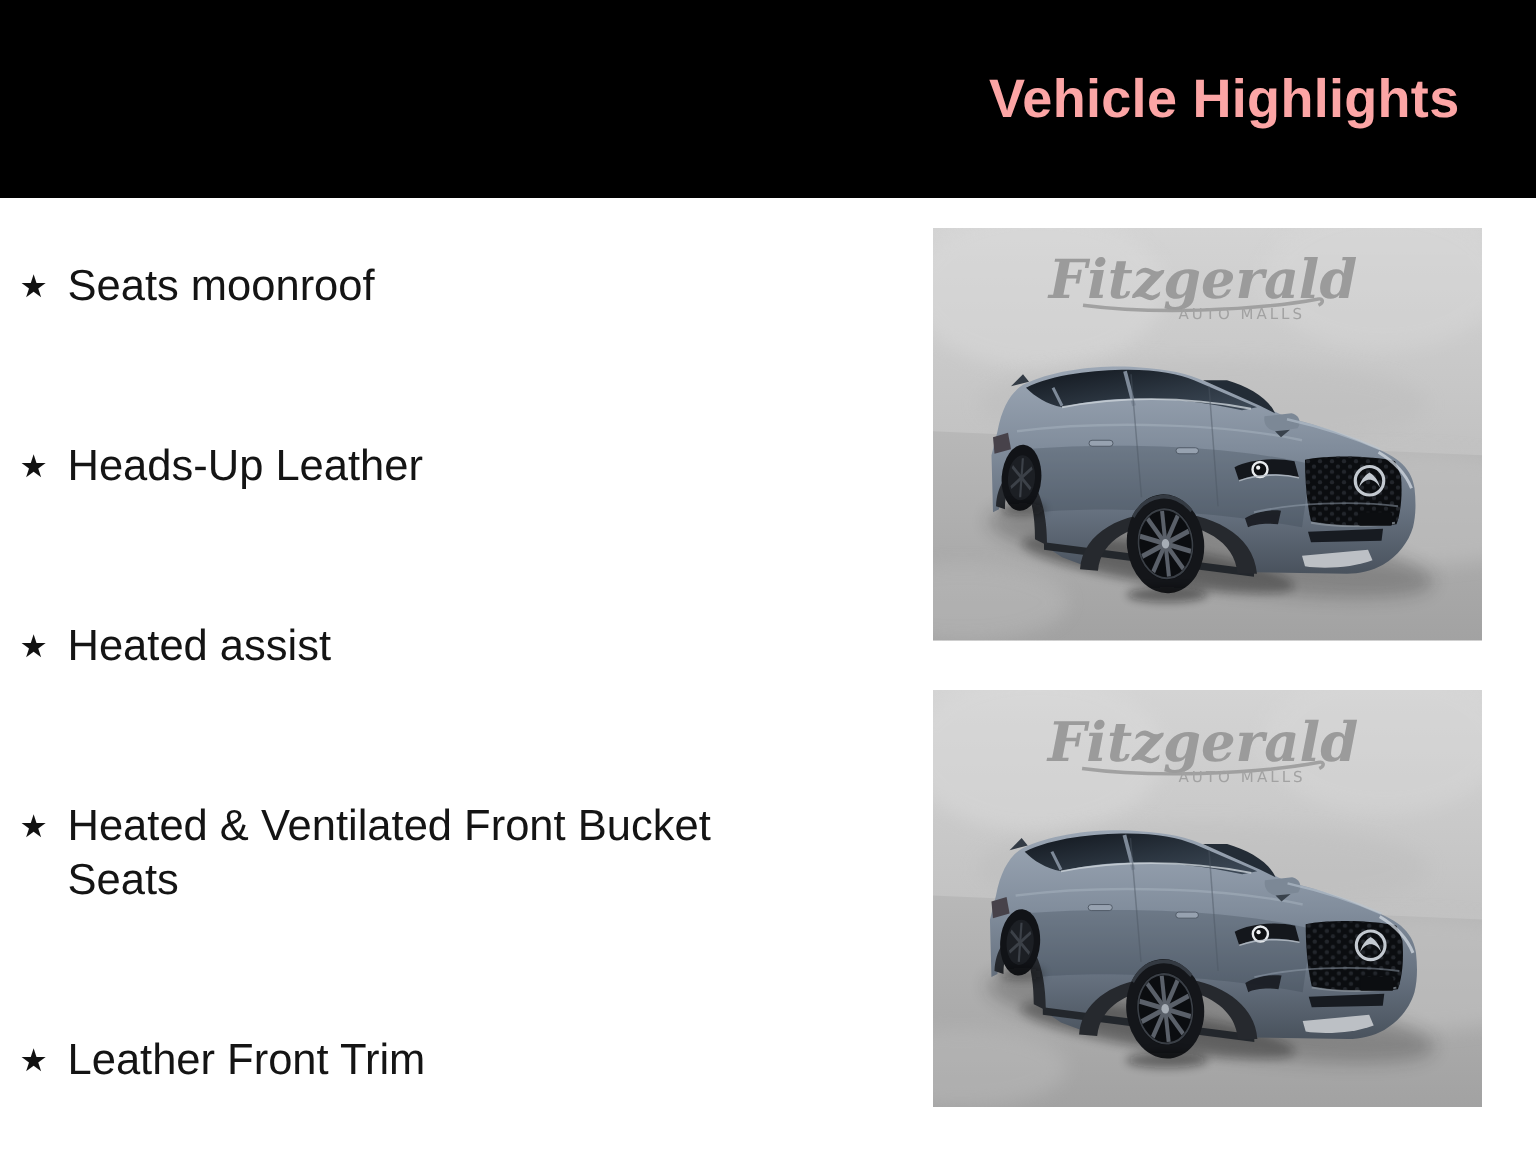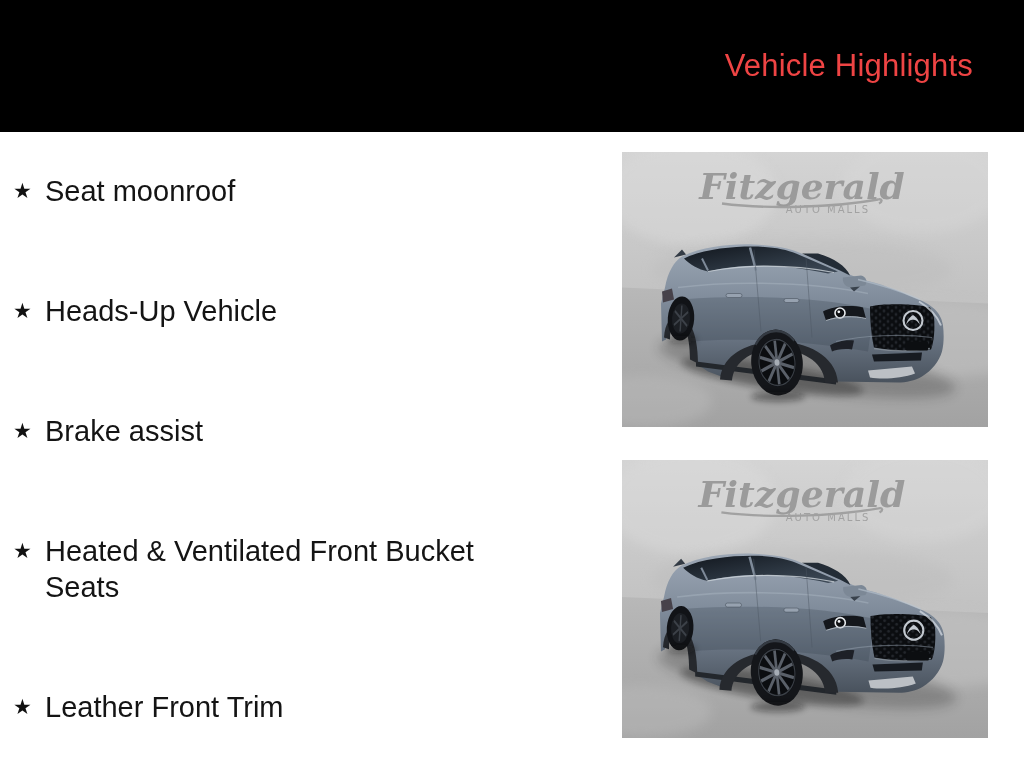--- a/index.html
+++ b/index.html
@@ -6,21 +6,21 @@
   body { width:1024px; height:768px; font-family:"Liberation Sans", sans-serif; }
   .slide { position:relative; width:1024px; height:768px; background:#ffffff; overflow:hidden; }
 
   
   .topbar {
     position:absolute; top:0; left:0; width:1024px; height:132px;
     background:#000000; display:flex; align-items:center; justify-content:flex-end;
     padding-right:51px; box-sizing:border-box;
   }
   .topbar .title {
-    margin:0; color:#ef4444; font-size:31px; font-weight:400; letter-spacing:.2px;
+    margin:0; color:#fca5a5; font-size:36px; font-weight:700; letter-spacing:.2px;
   }
 
   
   .features {
     position:absolute; left:13px; top:173px; width:533px;
     list-style:none; margin:0; padding:0;
     display:flex; flex-direction:column; gap:84px;
   }
   .feature { display:flex; align-items:flex-start; font-size:29px; line-height:36px; color:#141414; }
   .feature .star {
@@ -189,29 +189,29 @@
 
 <div class="slide">
 
   <header class="topbar">
     <h1 class="title">Vehicle Highlights</h1>
   </header>
 
   <ul class="features">
     <li class="feature">
       <span class="star">★</span>
-      <span class="label">Seat moonroof</span>
-    </li>
-    <li class="feature">
-      <span class="star">★</span>
-      <span class="label">Heads-Up Vehicle</span>
-    </li>
-    <li class="feature">
-      <span class="star">★</span>
-      <span class="label">Brake assist</span>
+      <span class="label">Seats moonroof</span>
+    </li>
+    <li class="feature">
+      <span class="star">★</span>
+      <span class="label">Heads-Up Leather</span>
+    </li>
+    <li class="feature">
+      <span class="star">★</span>
+      <span class="label">Heated assist</span>
     </li>
     <li class="feature">
       <span class="star">★</span>
       <span class="label">Heated &amp; Ventilated Front Bucket Seats</span>
     </li>
     <li class="feature">
       <span class="star">★</span>
       <span class="label">Leather Front Trim</span>
     </li>
   </ul>

